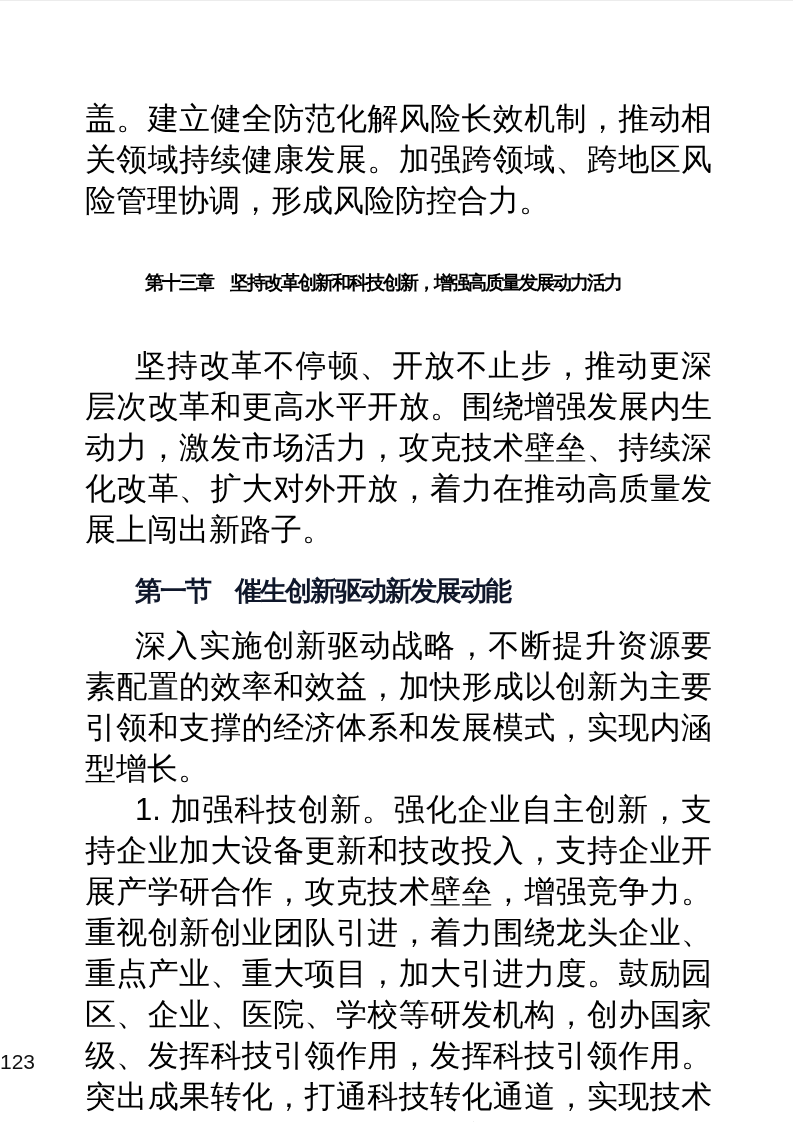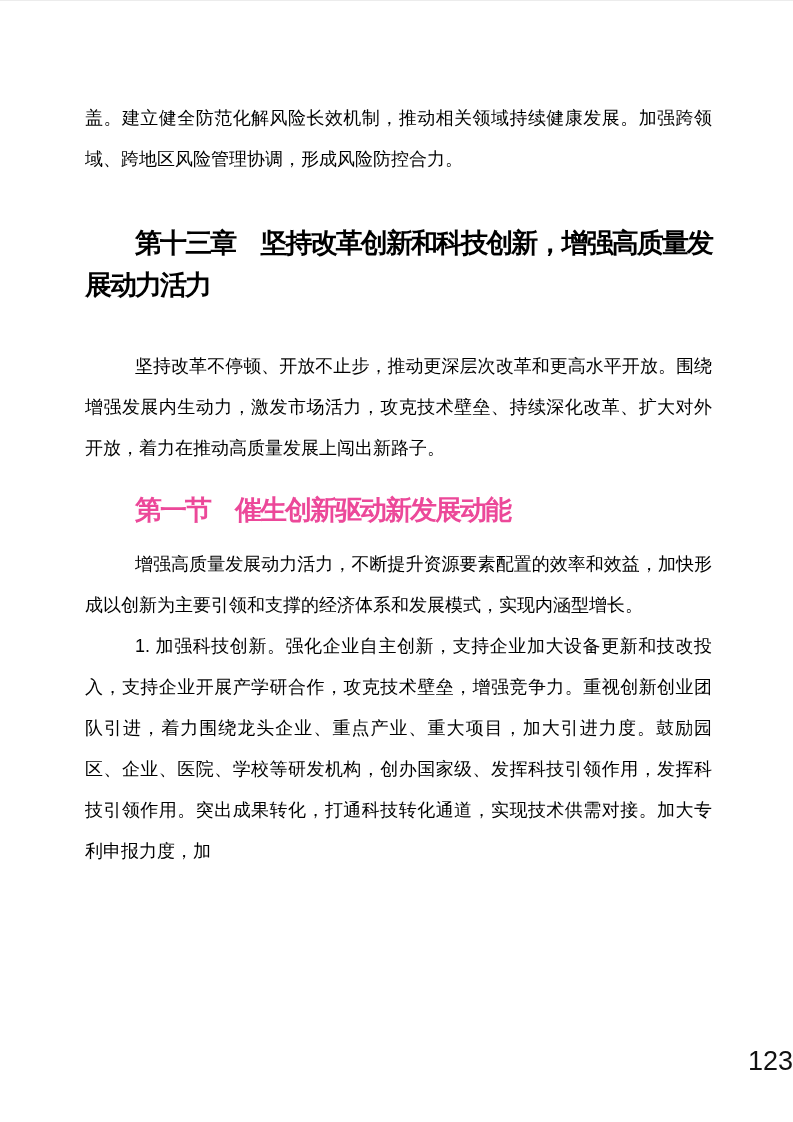--- a/index.html
+++ b/index.html
@@ -19,82 +19,82 @@
   }
   .content {
     position: absolute;
     left: 85px;
     top: 97px;
     width: 627px;
   }
   .para {
     margin: 0;
     font-family: "Liberation Serif", "DejaVu Serif", serif;
-    font-size: 18px;
+    font-size: 31px;
     line-height: 41px;
     text-align: justify;
     text-indent: 50px;
     color: #000000;
     word-break: normal;
   }
   .para.no-indent {
     text-indent: 0;
   }
   .chapter-heading {
-    margin: 42px 0 40px 0;
-    font-family: Liberation Serif, serif;
+    margin: 42px 0 40px 10px;
+    font-family: Liberation Mono, monospace;
     font-weight: bold;
-    font-size: 27px;
+    font-size: 19px;
     letter-spacing: -2px;
     line-height: 42px;
     text-indent: 50px;
     text-align: justify;
     color: #000000;
   }
   .section-heading {
     margin: 20px 0 13px 0;
     font-family: "Liberation Sans", "DejaVu Sans", sans-serif;
     font-weight: bold;
     font-size: 27px;
     letter-spacing: -2px;
     line-height: 42px;
     text-indent: 50px;
-    color: #ec4899;
+    color: #0f172a;
   }
   .item-lead {
     font-family: "Liberation Sans", "DejaVu Sans", sans-serif;
     font-weight: normal;
   }
   .footer {
     position: absolute;
     left: 0;
     top: 1047px;
     width: 100%;
-    text-align: right;
+    text-align: left;
     font-family: "Liberation Sans", "DejaVu Sans", sans-serif;
-    font-size: 27px;
+    font-size: 21px;
     line-height: 27px;
     color: #111111;
   }
 </style>
 </head>
 <body>
 
 <div class="page">
   <div class="content">
 
     <p class="para no-indent">盖。建立健全防范化解风险长效机制，推动相关领域持续健康发展。加强跨领域、跨地区风险管理协调，形成风险防控合力。</p>
 
     <h1 class="chapter-heading">第十三章　坚持改革创新和科技创新，增强高质量发展动力活力</h1>
 
     <p class="para">坚持改革不停顿、开放不止步，推动更深层次改革和更高水平开放。围绕增强发展内生动力，激发市场活力，攻克技术壁垒、持续深化改革、扩大对外开放，着力在推动高质量发展上闯出新路子。</p>
 
     <h2 class="section-heading">第一节　催生创新驱动新发展动能</h2>
 
-    <p class="para">增强高质量发展动力活力，不断提升资源要素配置的效率和效益，加快形成以创新为主要引领和支撑的经济体系和发展模式，实现内涵型增长。</p>
+    <p class="para">深入实施创新驱动战略，不断提升资源要素配置的效率和效益，加快形成以创新为主要引领和支撑的经济体系和发展模式，实现内涵型增长。</p>
 
     <p class="para"><span class="item-lead">1. 加强科技创新。</span><span>强化企业自主创新，支持企业加大设备更新和技改投入，支持企业开展产学研合作，攻克技术壁垒，增强竞争力。重视创新创业团队引进，着力围绕龙头企业、重点产业、重大项目，加大引进力度。鼓励园区、企业、医院、学校等研发机构，创办国家级、发挥科技引领作用，发挥科技引领作用。突出成果转化，打通科技转化通道，实现技术供需对接。加大专利申报力度，加</span></p>
 
   </div>
 
   <div class="footer">
     <span>123</span>
   </div>
 </div>
 

